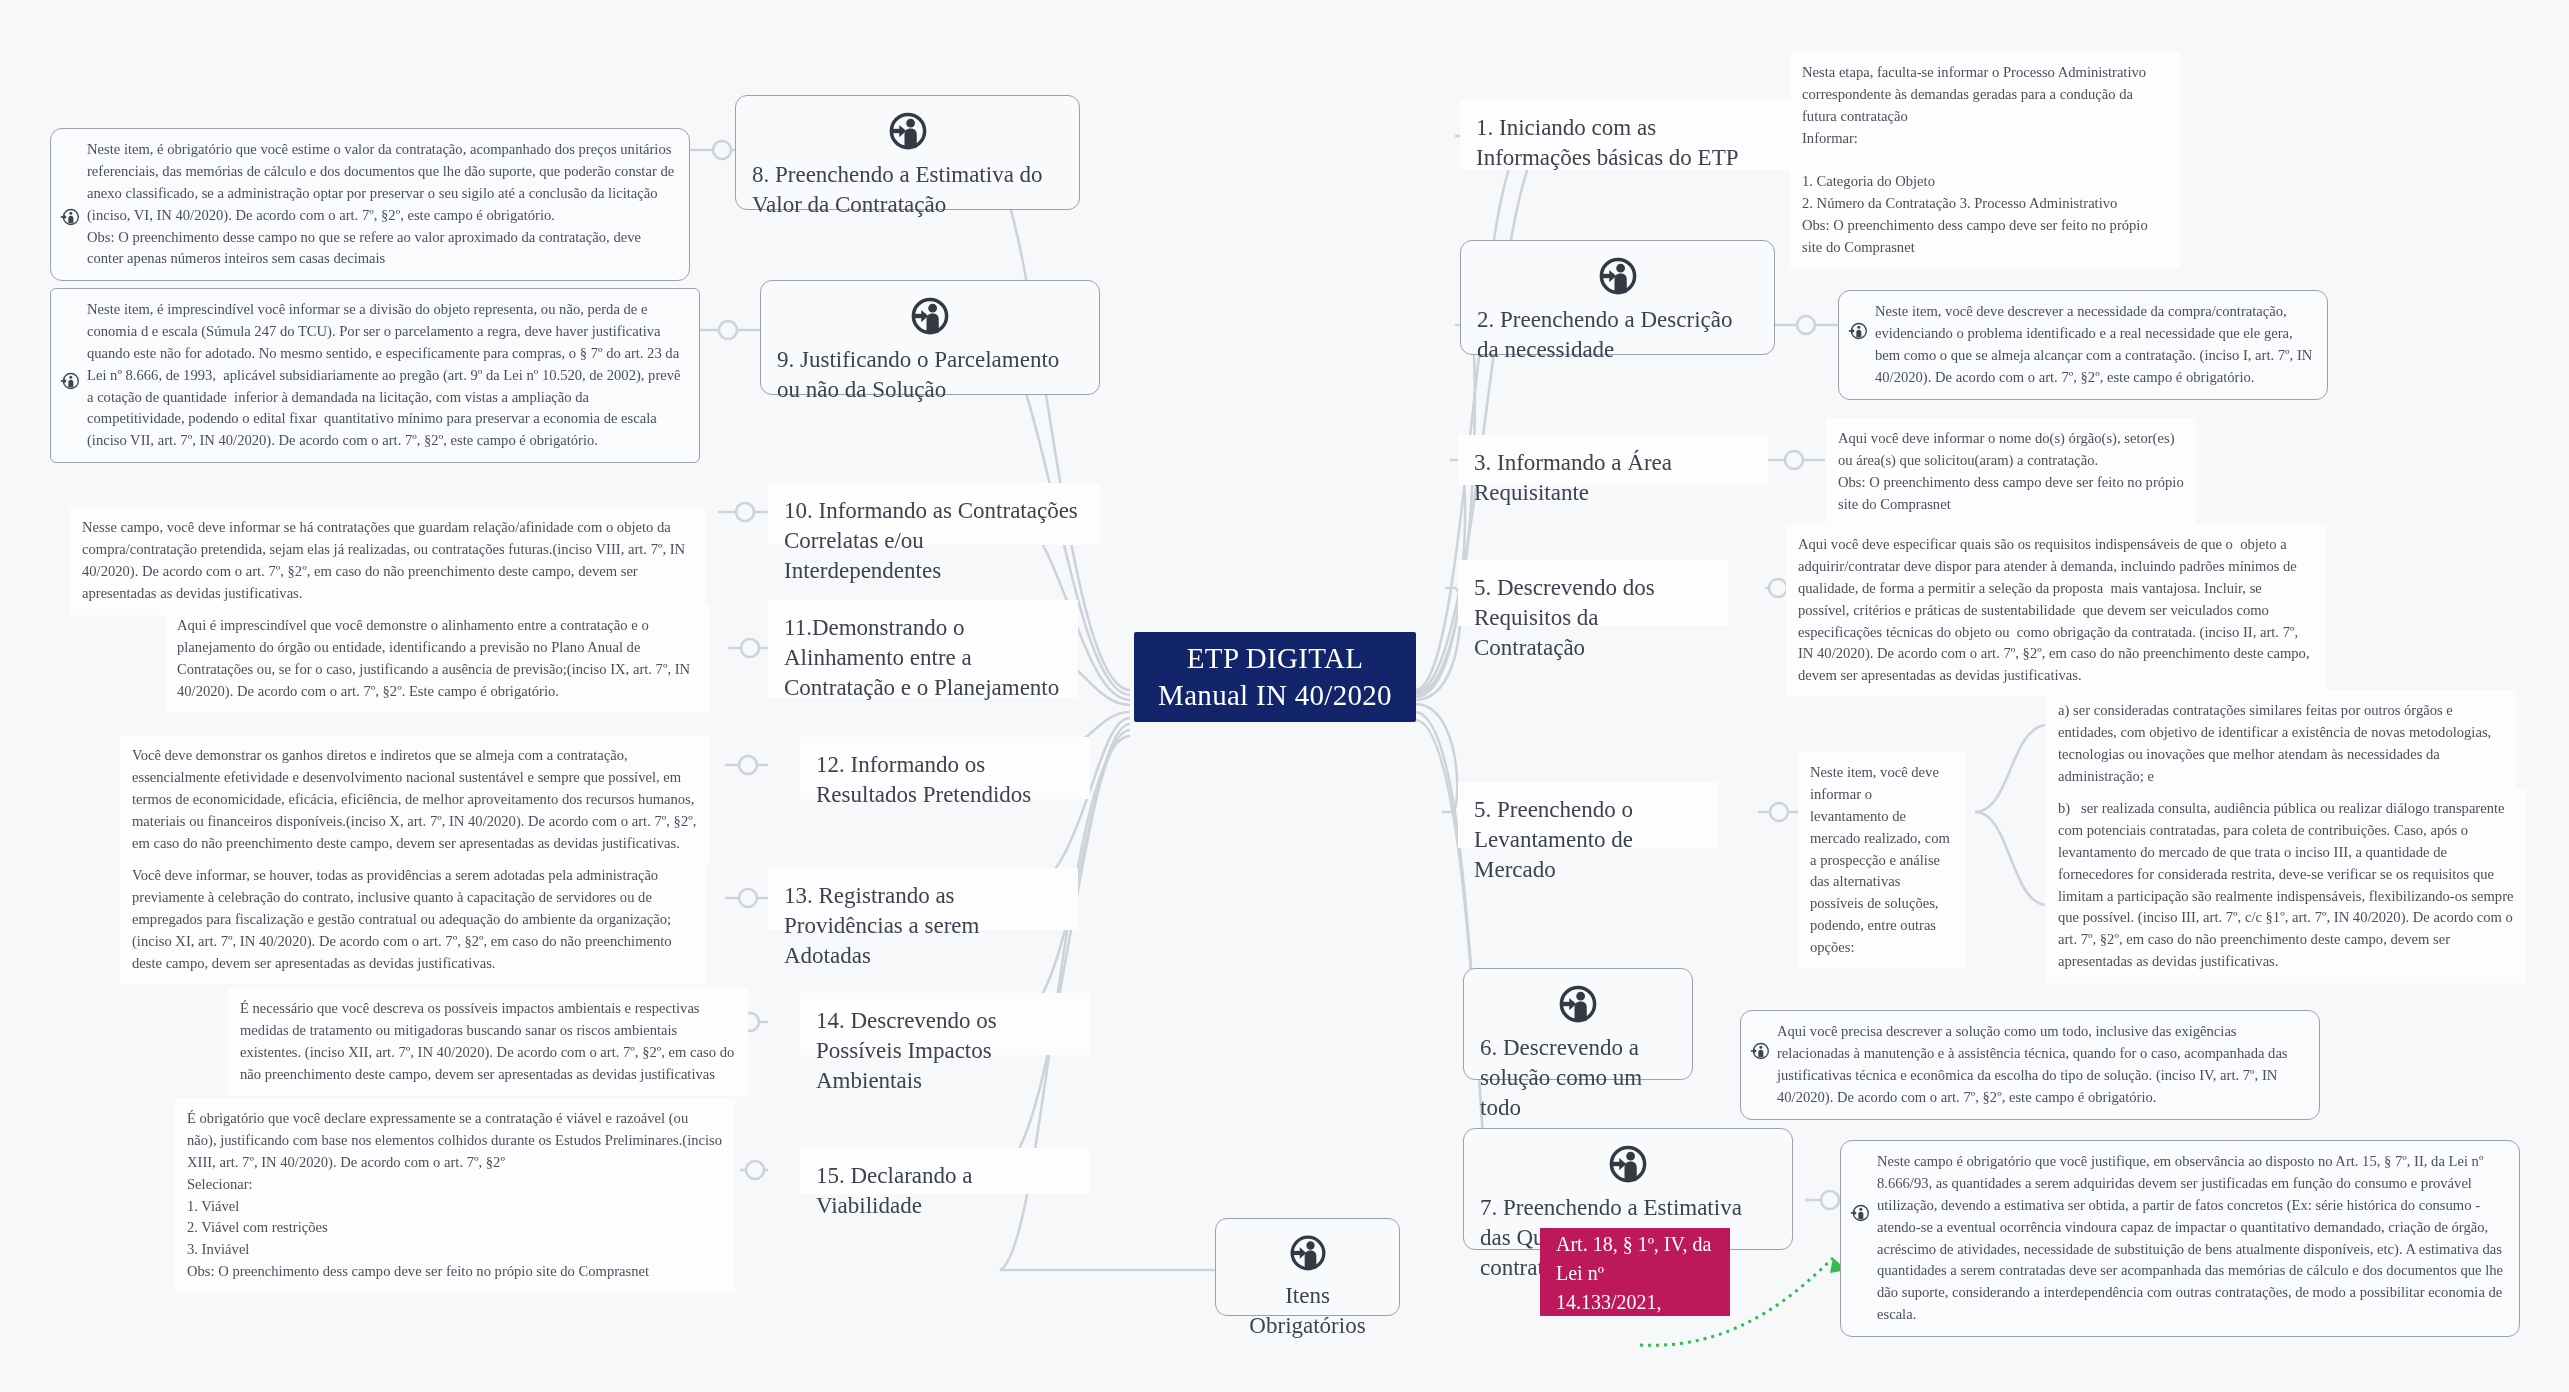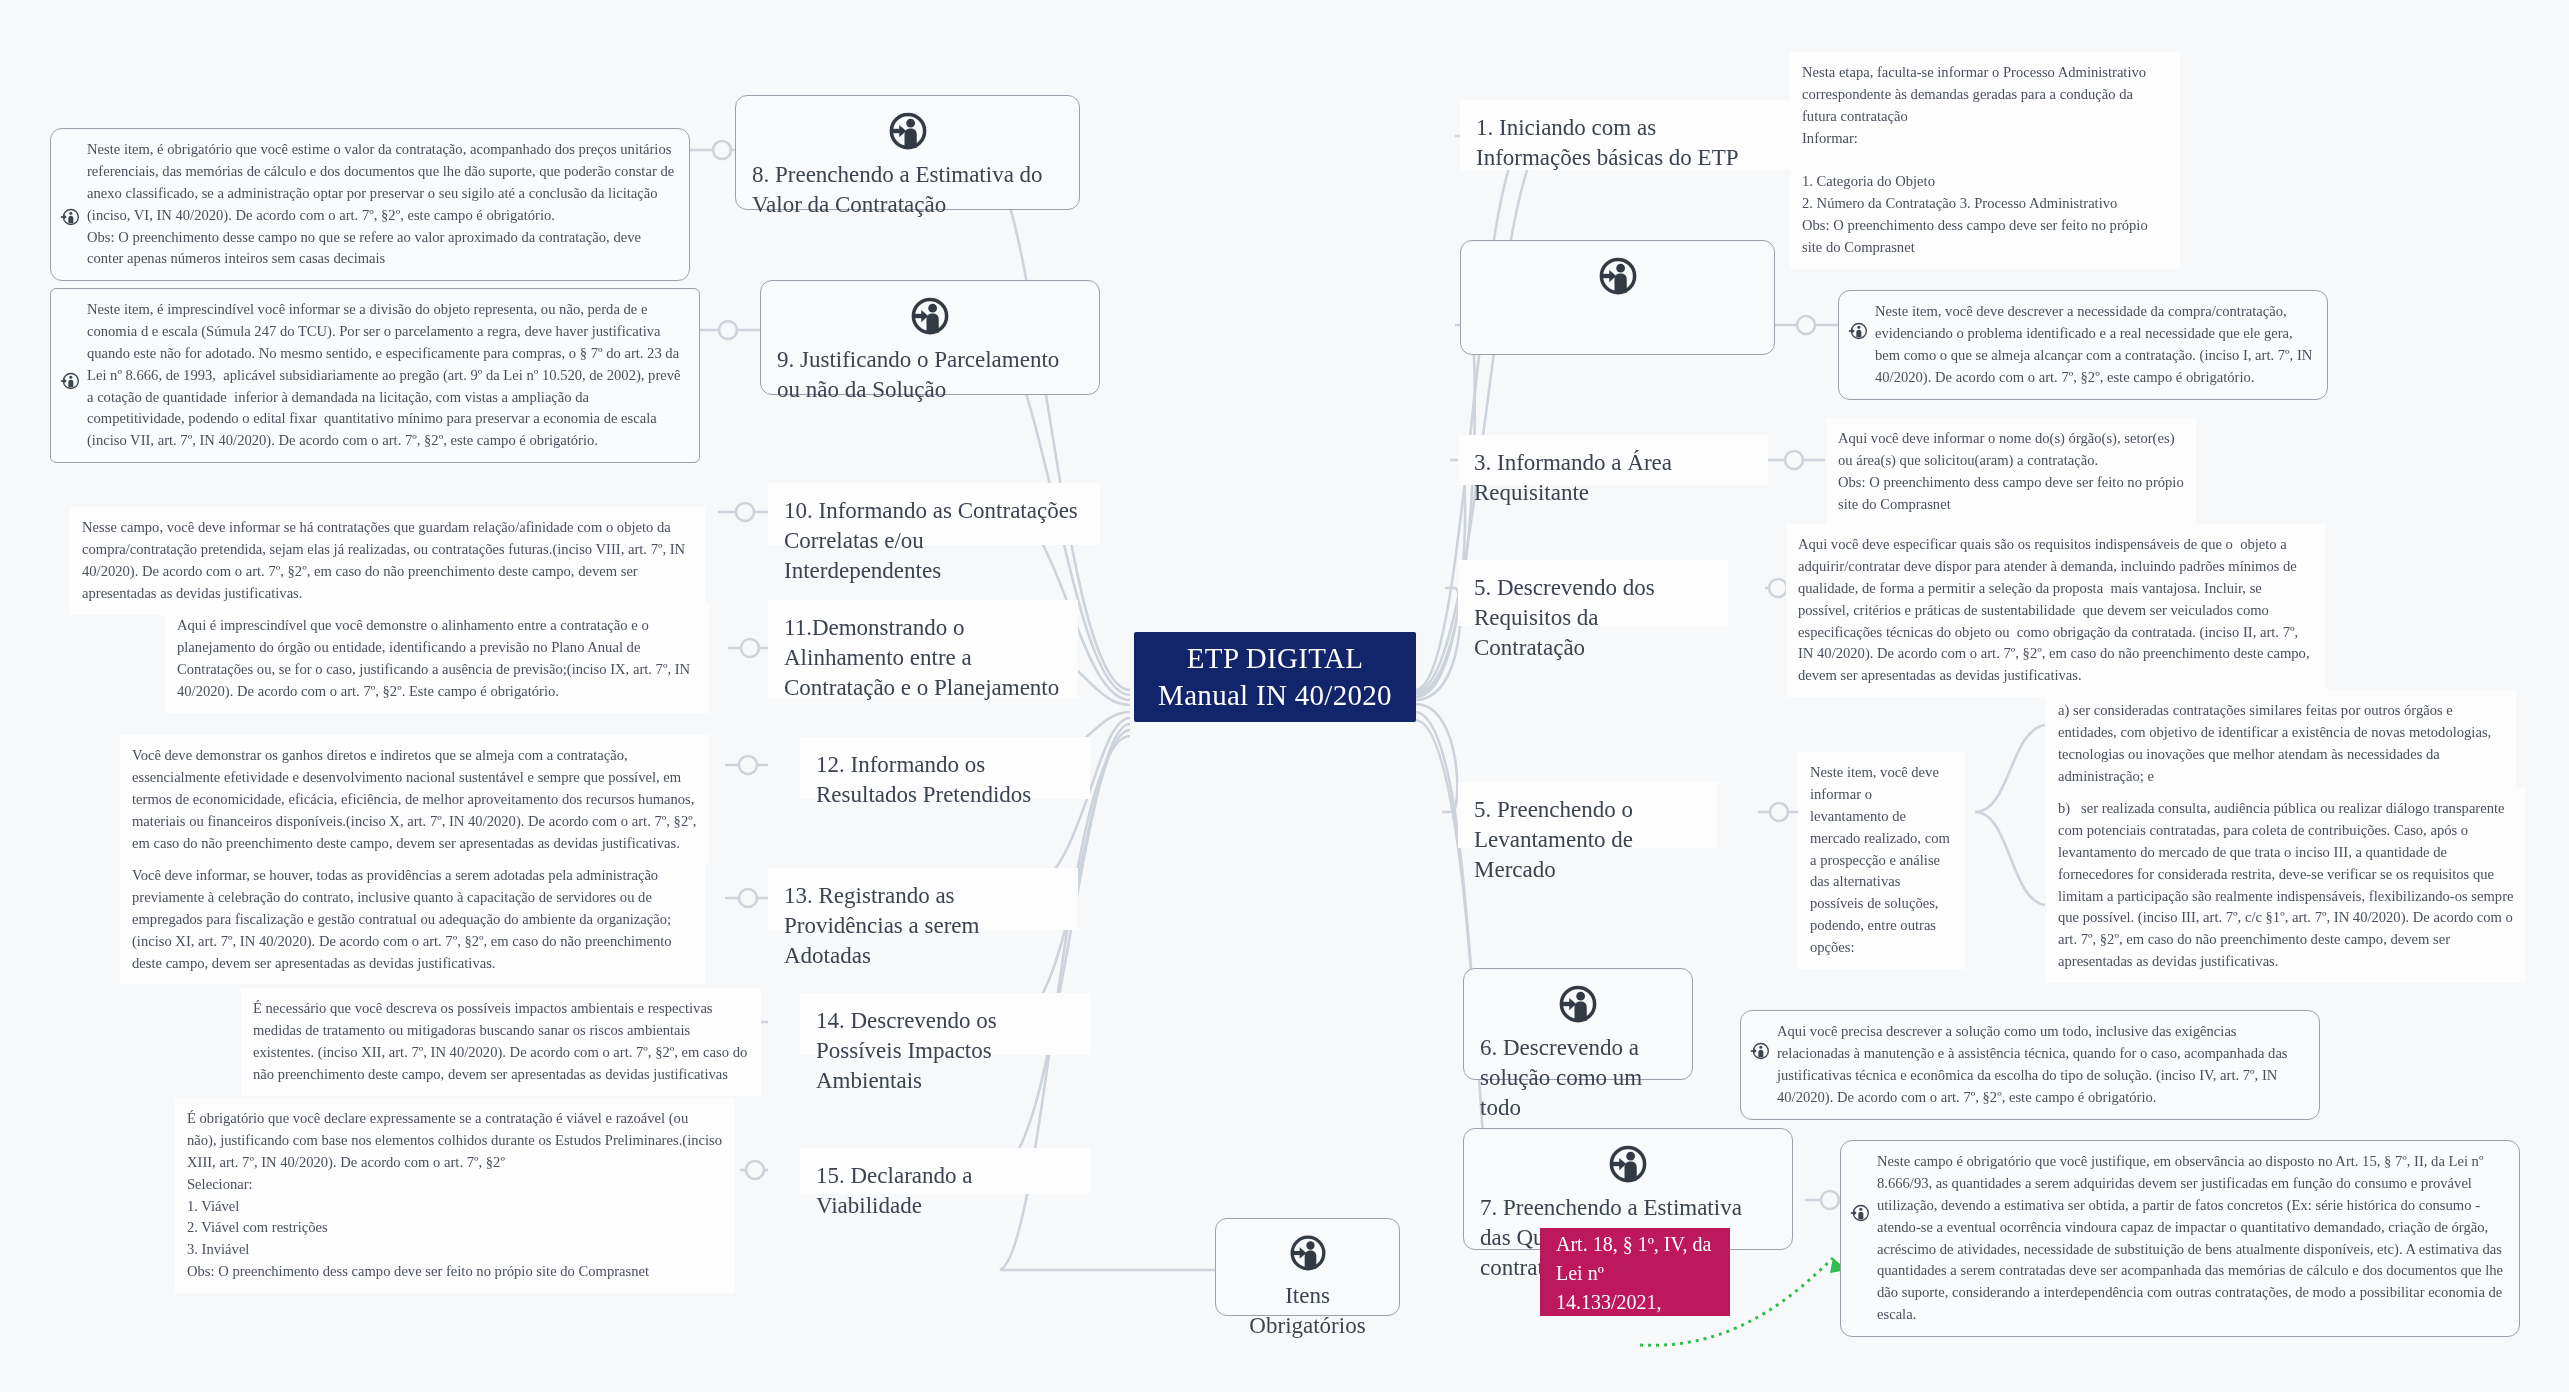--- a/index.html
+++ b/index.html
@@ -266,21 +266,21 @@
   </div>
 
   <div class="node note" style="left:120px;top:735px;width:590px;">
     <span style="white-space:pre-wrap;">Você deve demonstrar os ganhos diretos e indiretos que se almeja com a contratação, essencialmente efetividade e desenvolvimento nacional sustentável e sempre que possível, em termos de economicidade, eficácia, eficiência, de melhor aproveitamento dos recursos humanos, materiais ou financeiros disponíveis.(inciso X, art. 7º, IN 40/2020). De acordo com o art. 7º, §2º, em caso do não preenchimento deste campo, devem ser apresentadas as devidas justificativas.</span>
   </div>
 
   <div class="node note" style="left:120px;top:855px;width:585px;">
     <span style="white-space:pre-wrap;">Você deve informar, se houver, todas as providências a serem adotadas pela administração previamente à celebração do contrato, inclusive quanto à capacitação de servidores ou de empregados para fiscalização e gestão contratual ou adequação do ambiente da organização;(inciso XI, art. 7º, IN 40/2020). De acordo com o art. 7º, §2º, em caso do não preenchimento deste campo, devem ser apresentadas as devidas justificativas.</span>
   </div>
 
-  <div class="node note" style="left:241px;top:988px;width:520px;font-family:Liberation Serif, serif;">
+  <div class="node note" style="left:228px;top:988px;width:520px;font-family:Liberation Serif, serif;">
     <span style="white-space:pre-wrap;">É necessário que você descreva os possíveis impactos ambientais e respectivas medidas de tratamento ou mitigadoras buscando sanar os riscos ambientais existentes. (inciso XII, art. 7º, IN 40/2020). De acordo com o art. 7º, §2º, em caso do não preenchimento deste campo, devem ser apresentadas as devidas justificativas</span>
   </div>
 
   <div class="node note" style="left:175px;top:1098px;width:560px;">
     <span style="white-space:pre-wrap;">É obrigatório que você declare expressamente se a contratação é viável e razoável (ou  não), justificando com base nos elementos colhidos durante os Estudos Preliminares.(inciso  XIII, art. 7º, IN 40/2020). De acordo com o art. 7º, §2º
 Selecionar:
 1. Viável
 2. Viável com restrições
 3. Inviável
 Obs: O preenchimento dess campo deve ser feito no própio site do Comprasnet</span>
@@ -294,20 +294,21 @@
     <span class="ico ic-left">
       <svg width="42" height="42" viewBox="0 0 48 48">
         <path d="M24 5a19 19 0 1 0 0 38" fill="none" stroke="#333a44" stroke-width="4"></path>
         <path d="M24 5a19 19 0 0 1 0 38" fill="none" stroke="#333a44" stroke-width="4"></path>
         <circle cx="27" cy="15" r="5" fill="#333a44"></circle>
         <path d="M27 21c-5 0-7 3-7 7v15h14V28c0-4-2-7-7-7z" fill="#333a44"></path>
         <path d="M4 24h14" stroke="#333a44" stroke-width="5" fill="none"></path>
         <path d="M14 17l8 7-8 7z" fill="#333a44"></path>
       </svg>
     </span>
+    <span>2. Preenchendo a Descrição da necessidade</span>
   </div>
 
   <div class="node topic" style="left:1458px;top:435px;width:310px;height:50px;">
     <span>3. Informando a Área Requisitante</span>
   </div>
 
   <div class="node topic" style="left:1458px;top:560px;width:270px;height:66px;">
     <span>5. Descrevendo dos Requisitos da Contratação</span>
   </div>
 

